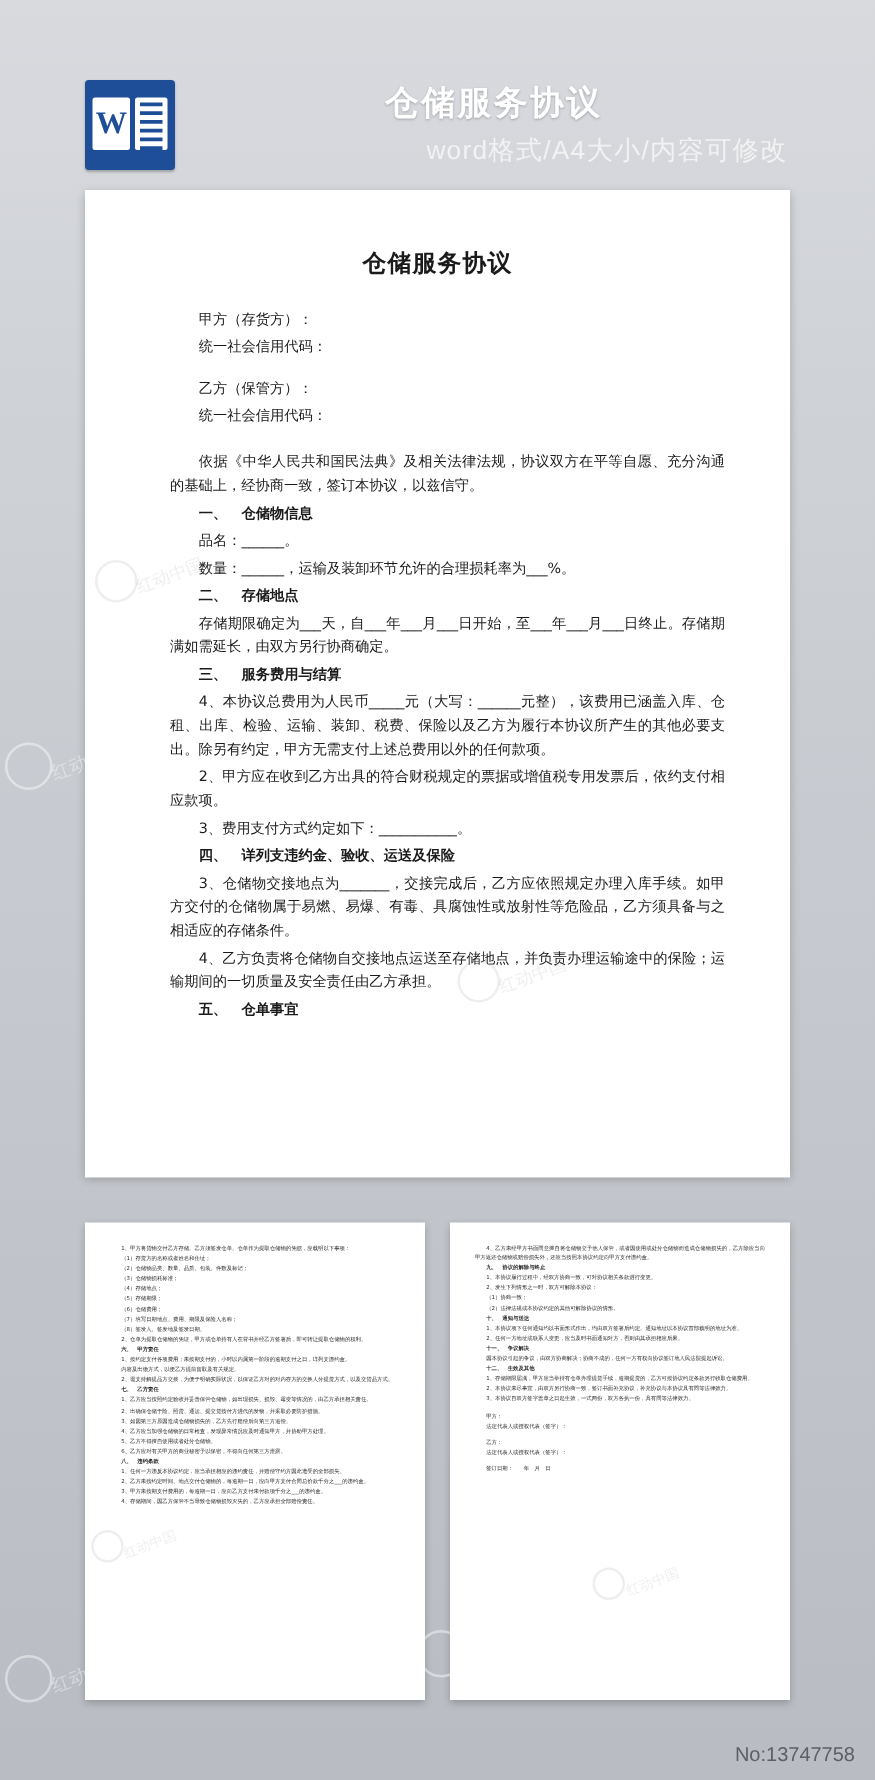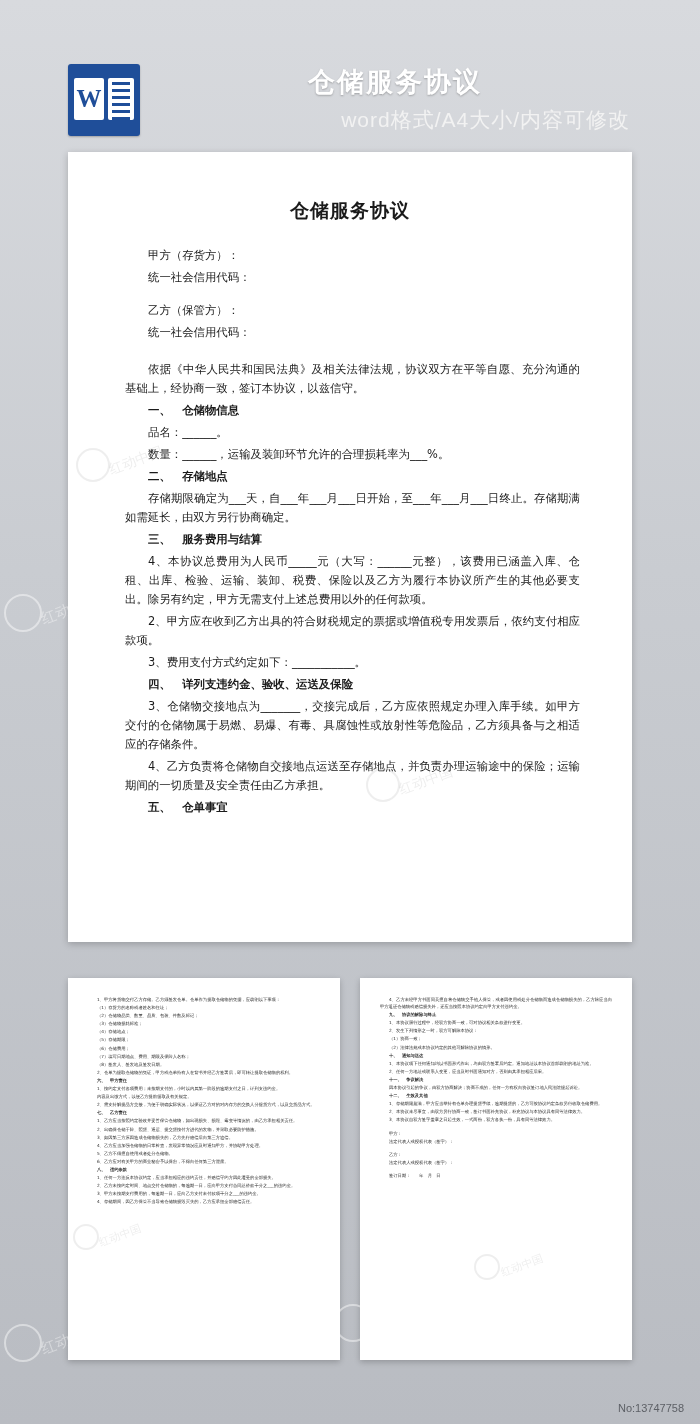--- a/index.html
+++ b/index.html
@@ -109,21 +109,21 @@
   .doc-title {
     text-align: center;
     font-size: 19px;
     font-weight: bold;
     color: #1a1a1a;
     font-family: "DejaVu Sans", sans-serif;
     margin-bottom: 22px;
     letter-spacing: 1px;
   }
   .doc-main p {
-    margin: 0 0 3px 5px;
+    margin: 0 0 3px 16px;
     font-size: 11.4px;
     line-height: 19px;
     color: #1b1b1b;
     font-family: "DejaVu Sans", sans-serif;
     text-align: justify;
   }
   .ind1 { text-indent: 23px; }
   .sec-head {
     font-weight: bold;
     text-indent: 23px;
@@ -196,21 +196,21 @@
     height: 30px;
     border-radius: 50%;
     border: 2px solid rgba(120,120,120,0.13);
     pointer-events: none;
   }
 
   .footer-id {
     position: absolute;
     right: 16px;
     bottom: 10px;
-    font-size: 11px;
+    font-size: 16px;
     color: #5d6066;
     font-family: "Liberation Sans", sans-serif;
   }
 </style>
 </head>
 <body>
 
 <div class="page">
 
   <div class="header">

